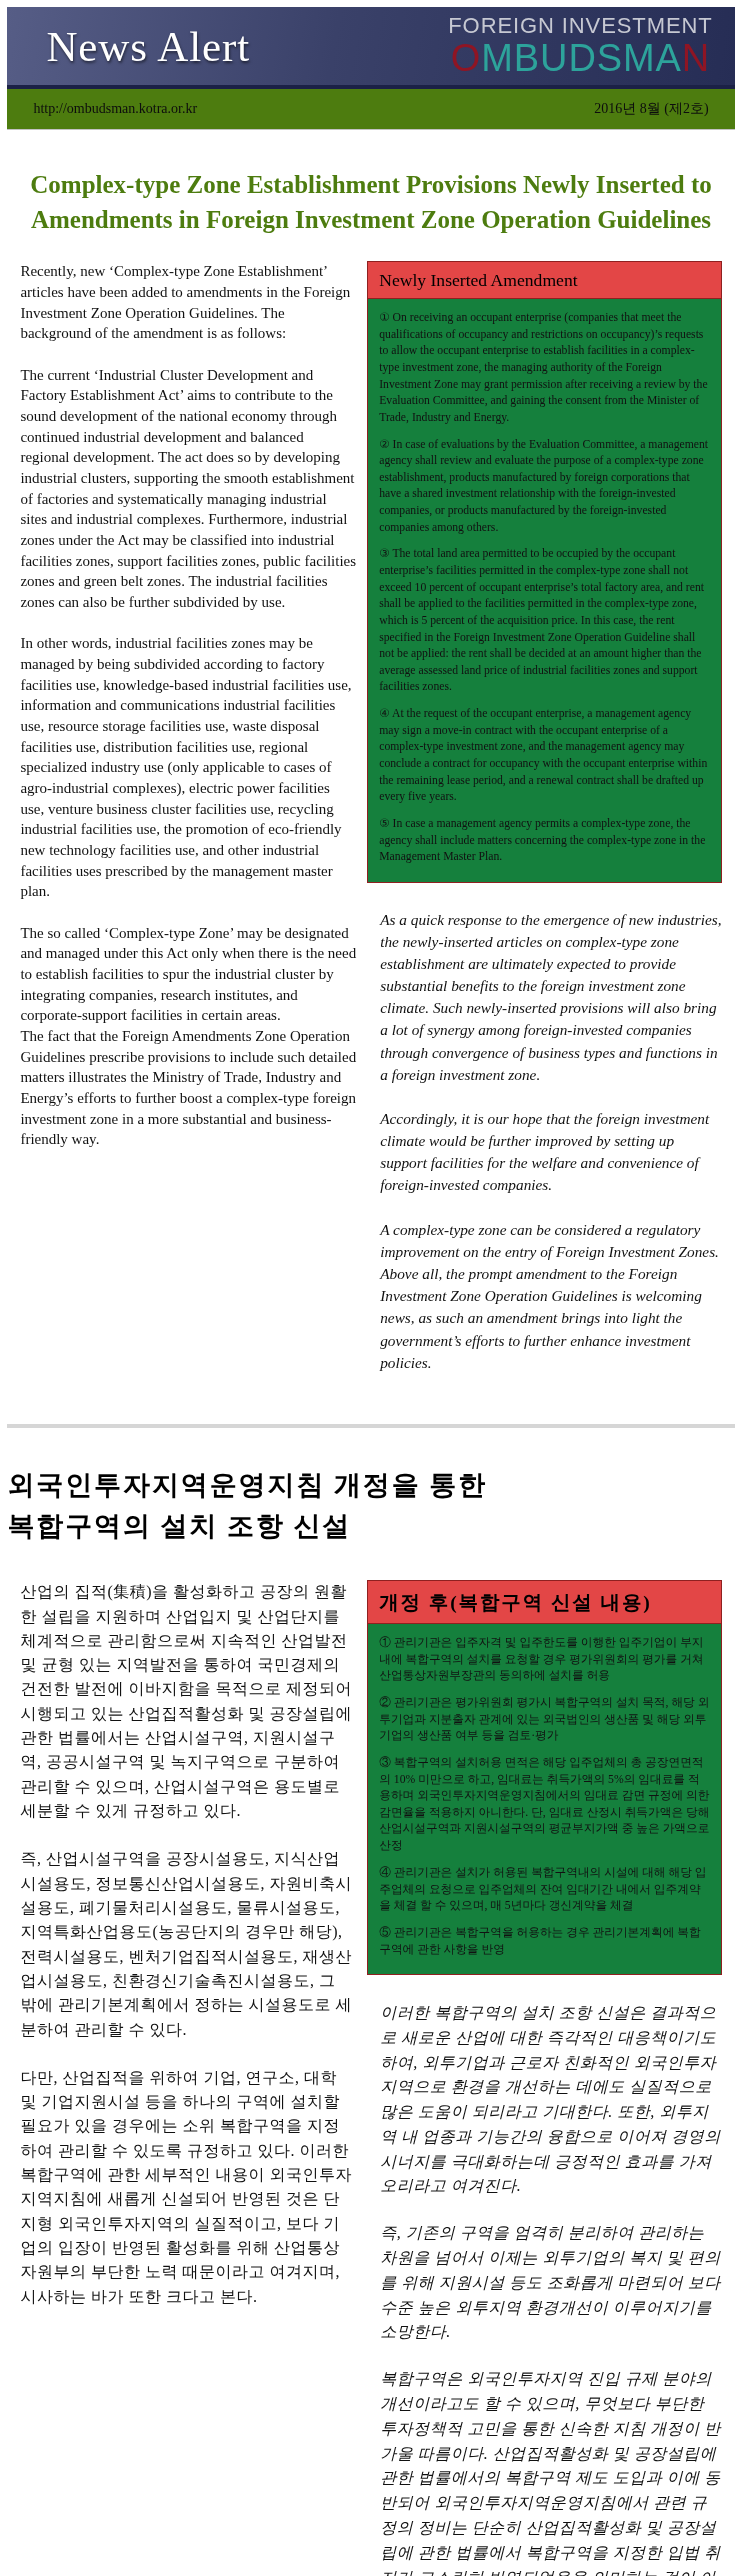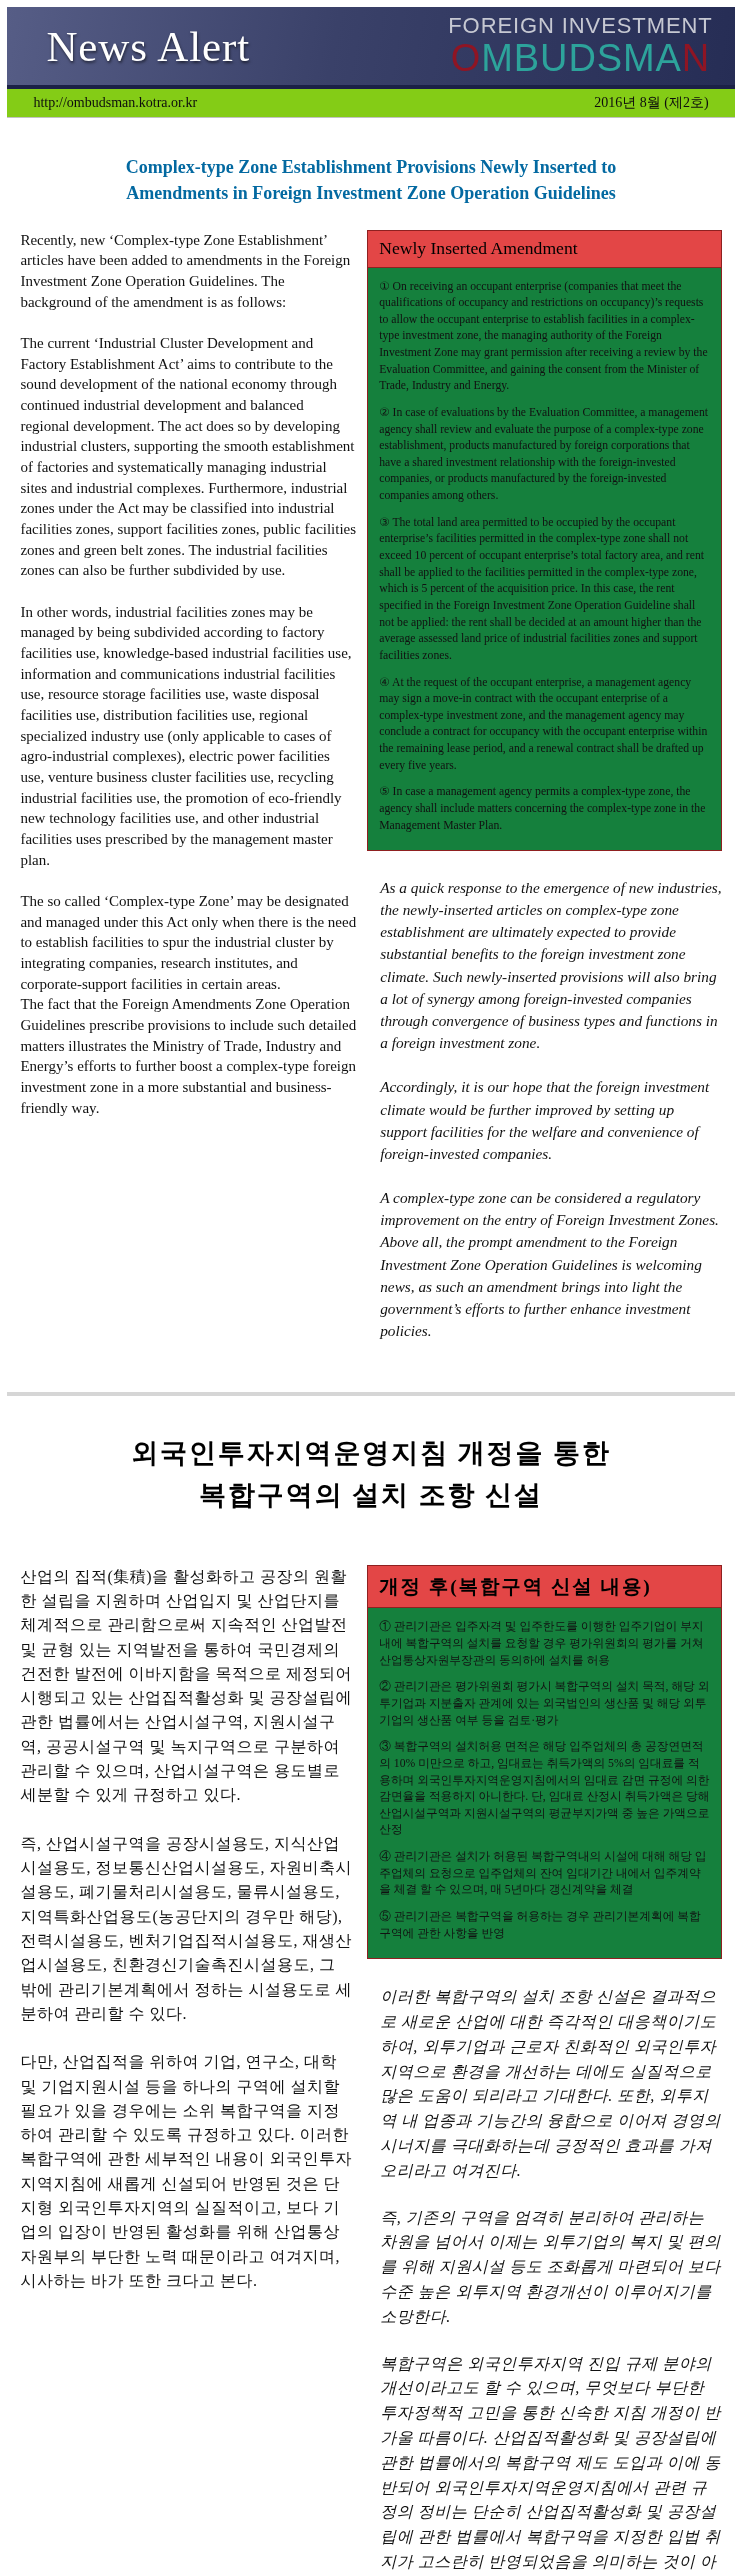--- a/index.html
+++ b/index.html
@@ -11,27 +11,27 @@
     border-bottom:4.6px solid #1b2146;display:flex;justify-content:space-between;align-items:center;
     padding:0 22px 0 39px;box-sizing:border-box;}
   .masthead-title{font-size:43px;color:#fff;letter-spacing:0.9px;text-shadow:0.9px 1.9px 2.8px rgba(0,0,0,.55);}
   .brand{text-align:right;line-height:1;}
   .brand-top{font-family:"Liberation Sans",sans-serif;font-size:22px;color:#c6c8d2;letter-spacing:0.9px;}
   .brand-bottom{font-family:"Liberation Sans",sans-serif;font-size:38px;letter-spacing:0.9px;margin-top:1.9px;text-align:center;}
   .brand-red{color:#8f1524;}
   .brand-teal{color:#2da39b;}
 
   
-  .subbar{background:#84cc16;display:flex;justify-content:space-between;align-items:center;
-    padding:5px 26px;font-size:14px;color:#0d0d0d;border-bottom:1.9px solid #c2c2c2;}
+  .subbar{background:#4d7c0f;display:flex;justify-content:space-between;align-items:center;
+    padding:11px 26px;font-size:14px;color:#0d0d0d;border-bottom:1.9px solid #c2c2c2;}
   .subbar a{color:#0d0d0d;text-decoration:none;}
 
   
-  .en-title{margin:37px 16.7px 24px;text-align:center;font-size:18px;font-weight:bold;line-height:1.4;color:#0369a1;}
-  .ko-title{margin:37px 0 48px;text-align:center;font-size:27px;font-weight:600;line-height:1.55;letter-spacing:1.9px;color:#000;}
+  .en-title{margin:37px 16.7px 24px;text-align:center;font-size:25px;font-weight:bold;line-height:1.4;color:#4d7c0f;}
+  .ko-title{margin:37px 0 32px;font-size:27px;font-weight:600;line-height:1.55;letter-spacing:1.9px;color:#000;}
 
   
   .columns{display:flex;gap:11px;padding:0 13px;align-items:flex-start;}
   .col-left{width:343px;}
   .col-right{width:362px;box-sizing:border-box;}
   .col-left p{margin:0 0 20.4px;font-size:15px;line-height:1.38;}
   .col-left p.tight{margin-bottom:0;}
   .after-box p{margin:0 0 22px;font-size:15.3px;line-height:1.45;padding-left:13px;font-style:italic;}
   .after-box{margin-top:26px;}
 

